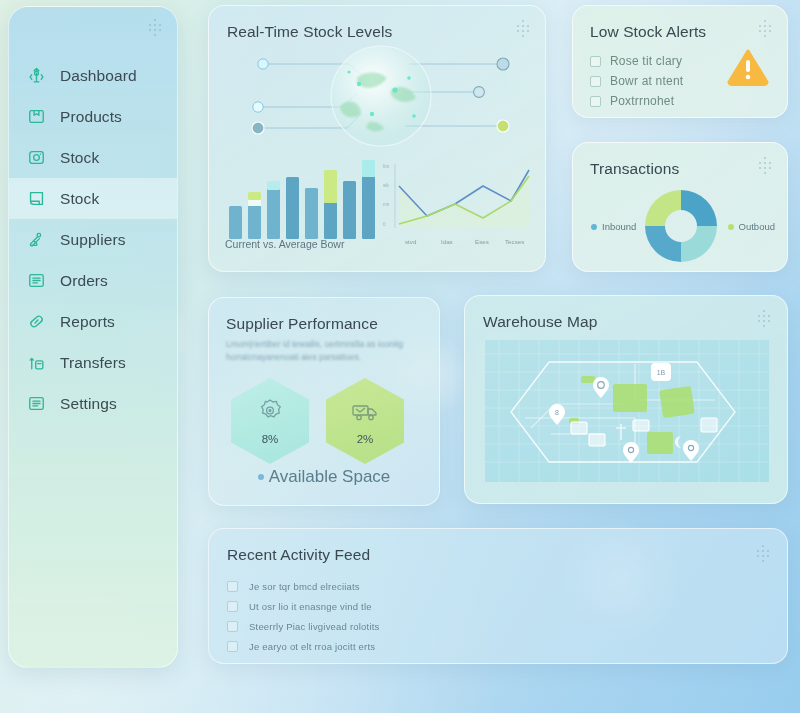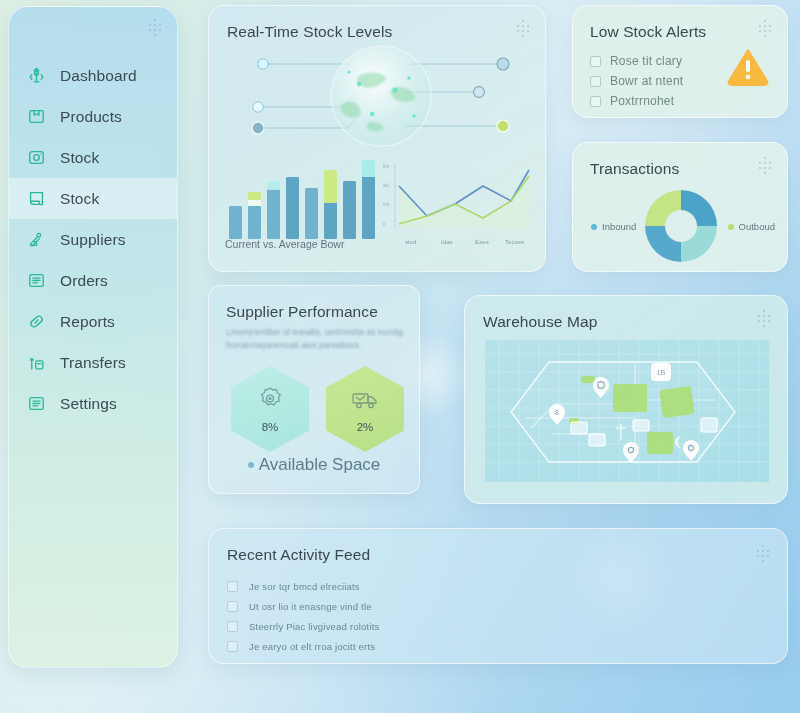--- a/index.html
+++ b/index.html
@@ -81,24 +81,23 @@
     left:572px; top:142px; width:216px; height:130px;
     background: linear-gradient(150deg, rgba(221,240,233,.86) 0%, rgba(227,243,236,.86) 100%);
   }
   #card-trans .card-title { left:17px; top:17px; }
   .donut-wrap { position:absolute; left:62px; top:42px; width:92px; height:82px; }
   .leg { position:absolute; display:flex; align-items:center; gap:5px; font-size:9.5px; color:#5f7a82; filter:blur(.45px); }
   .dot { width:6px; height:6px; border-radius:50%; }
 
   
   #card-supplier {
-    left:208px; top:285px; width:212px; height:209px;
+    left:208px; top:297px; width:232px; height:209px;
     background: linear-gradient(150deg, rgba(205,232,242,.80) 0%, rgba(214,236,240,.80) 55%,
                                         rgba(205,230,243,.80) 100%);
-    border-radius: 13px;
   }
   #card-supplier .card-title { left:17px; top:17px; }
   .sp-body { position:absolute; left:17px; top:40px; width:200px;
              font-size:8.5px; line-height:13px; color:#86a8b6; filter:blur(1.1px); }
   .hexrow { position:absolute; left:22px; top:80px; display:flex; gap:17px; }
   .hex { position:relative; width:78px; height:86px;
          clip-path: polygon(50% 0%,100% 25%,100% 75%,50% 100%,0% 75%,0% 25%);
          display:flex; flex-direction:column; align-items:center; justify-content:center; gap:6px; }
   .hex.cyan  { background: linear-gradient(160deg,#bdeee6 0%,#a8e6de 100%); }
   .hex.green { background: linear-gradient(160deg,#c8e896 0%,#b6e087 100%); }

